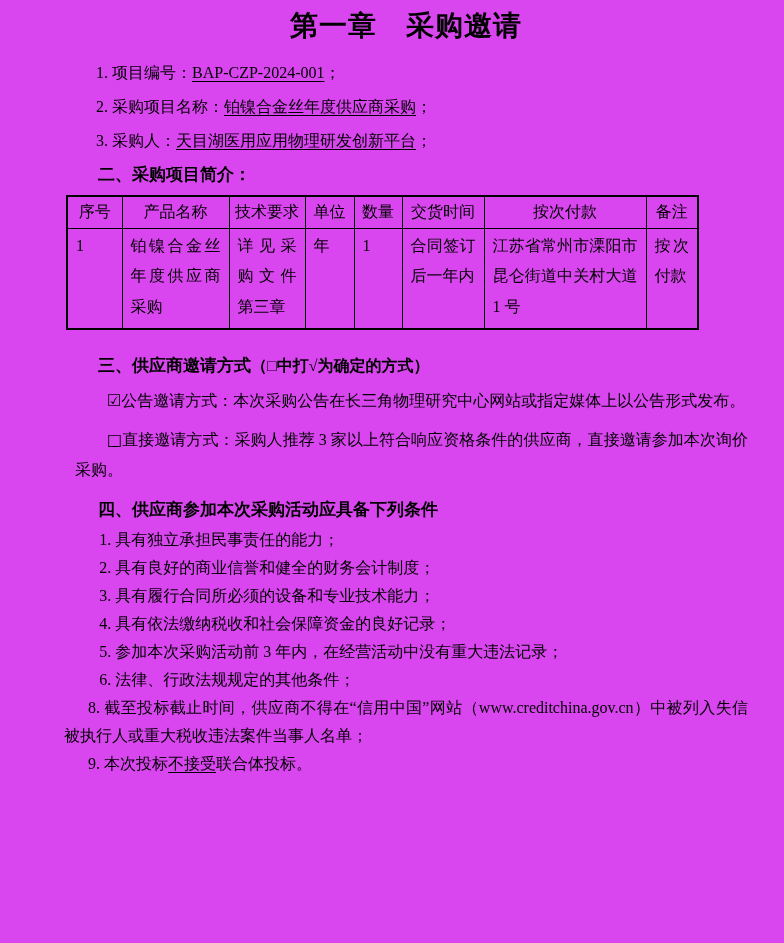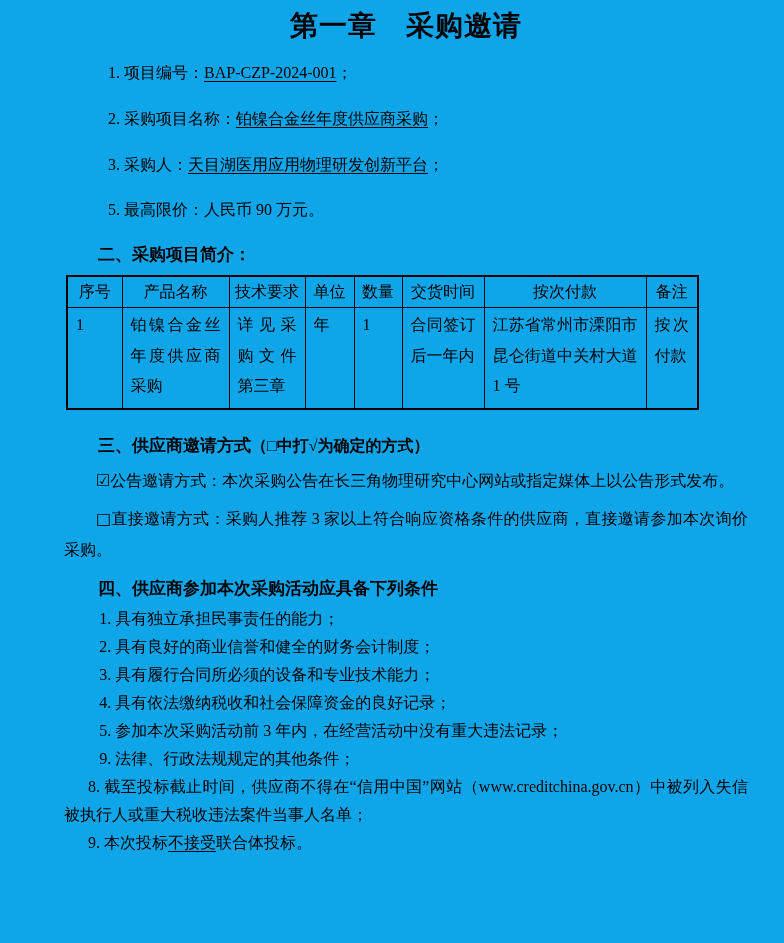--- a/index.html
+++ b/index.html
@@ -1,71 +1,70 @@
 <!DOCTYPE html>
 <html><head>
 <meta charset="utf-8">
 <style>
   html,body{margin:0;padding:0;background:#ffffff;}
   .page{
     width:784px;min-height:943px;box-sizing:border-box;
     padding:6px 36px 4px 64px;
     font-family:"Liberation Serif","DejaVu Serif",serif;
-    font-size:16px;color:#000;background:#0ea5e9;
+    font-size:16px;color:#000;background:#d946ef;
   }
   .doc-title{
     font-family:"Liberation Sans","DejaVu Sans",sans-serif;
     font-size:28px;font-weight:bold;text-align:center;
     margin:2px 0 12px 0;line-height:1.3;letter-spacing:1px;
   }
   .sec-heading{
     font-family:"Liberation Sans","DejaVu Sans",sans-serif;
     font-size:17px;font-weight:bold;margin:2px 0 0 0;
     text-indent:2em;line-height:1.9;
   }
   .sec-heading .note{
     font-family:"Liberation Serif","DejaVu Serif",serif;
     font-size:16px;
   }
-  .info-item{margin:12px;text-indent:2em;line-height:2.1;}
+  .info-item{margin:0;text-indent:2em;line-height:2.1;}
   .uline{text-decoration:underline;text-underline-offset:3px;}
   table.spec{
     border-collapse:collapse;table-layout:fixed;width:631px;
     margin:4px 0 20px 2px;border:2px solid #000;
   }
   table.spec th,table.spec td{border:1px solid #000;font-size:16px;overflow:hidden;}
   table.spec th{
     font-weight:normal;text-align:center;vertical-align:top;
     padding:2px 4px;line-height:1.65;
   }
   table.spec td{
     vertical-align:top;text-align:justify;text-justify:inter-ideograph;
     padding:2px 8px 6px 8px;line-height:1.9;
   }
   .invite-para{
-    margin:4px 0 8px 0;text-indent:2em;line-height:1.9;
+    margin:4px 0 8px 11px;text-indent:2em;line-height:1.9;
     text-align:justify;text-justify:inter-ideograph;
   }
   .cond{margin:0;line-height:1.75;text-align:justify;text-justify:inter-ideograph;}
   .cond-a{text-indent:2.2em;}
   .cond-b{text-indent:1.5em;}
   .checkbox-glyph{font-family:"DejaVu Sans",sans-serif;}
 </style>
 </head>
 <body>
 
 <div class="page">
 
   <h1 class="doc-title">第一章　采购邀请</h1>
 
   <section>
     <p class="info-item"><span>1. 项目编号：</span><span class="uline">BAP-CZP-2024-001</span><span>；</span></p>
     <p class="info-item"><span>2. 采购项目名称：</span><span class="uline">铂镍合金丝年度供应商采购</span><span>；</span></p>
     <p class="info-item"><span>3. 采购人：</span><span class="uline">天目湖医用应用物理研发创新平台</span><span>；</span></p>
-    <p class="info-item">5. 最高限价：人民币 90 万元。</p>
   </section>
 
   <section>
     <h2 class="sec-heading">二、采购项目简介：</h2>
     <table class="spec">
       <colgroup>
         <col style="width:55px">
           <col style="width:107px">
           <col style="width:76px">
           <col style="width:49px">
@@ -107,18 +106,18 @@
     <p class="invite-para"><span class="checkbox-glyph">□</span><span>直接邀请方式：采购人推荐 3 家以上符合响应资格条件的供应商，直接邀请参加本次询价采购。</span></p>
   </section>
 
   <section>
     <h2 class="sec-heading">四、供应商参加本次采购活动应具备下列条件</h2>
     <p class="cond cond-a">1. 具有独立承担民事责任的能力；</p>
     <p class="cond cond-a">2. 具有良好的商业信誉和健全的财务会计制度；</p>
     <p class="cond cond-a">3. 具有履行合同所必须的设备和专业技术能力；</p>
     <p class="cond cond-a">4. 具有依法缴纳税收和社会保障资金的良好记录；</p>
     <p class="cond cond-a">5. 参加本次采购活动前 3 年内，在经营活动中没有重大违法记录；</p>
-    <p class="cond cond-a">9. 法律、行政法规规定的其他条件；</p>
+    <p class="cond cond-a">6. 法律、行政法规规定的其他条件；</p>
     <p class="cond cond-b">8. 截至投标截止时间，供应商不得在“信用中国”网站（www.creditchina.gov.cn）中被列入失信被执行人或重大税收违法案件当事人名单；</p>
     <p class="cond cond-b"><span>9. 本次投标</span><span class="uline">不接受</span><span>联合体投标。</span></p>
   </section>
 
 </div>
 
 </body></html>

